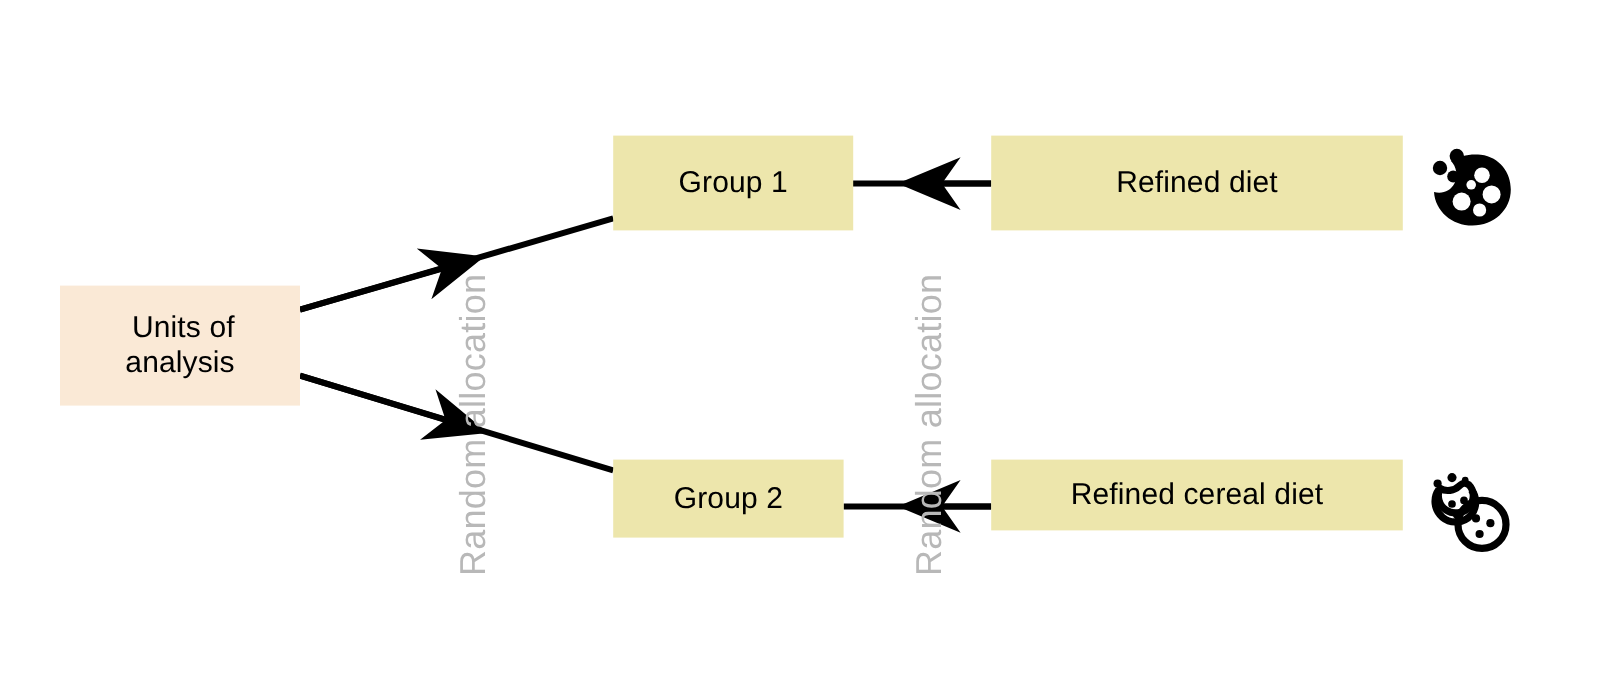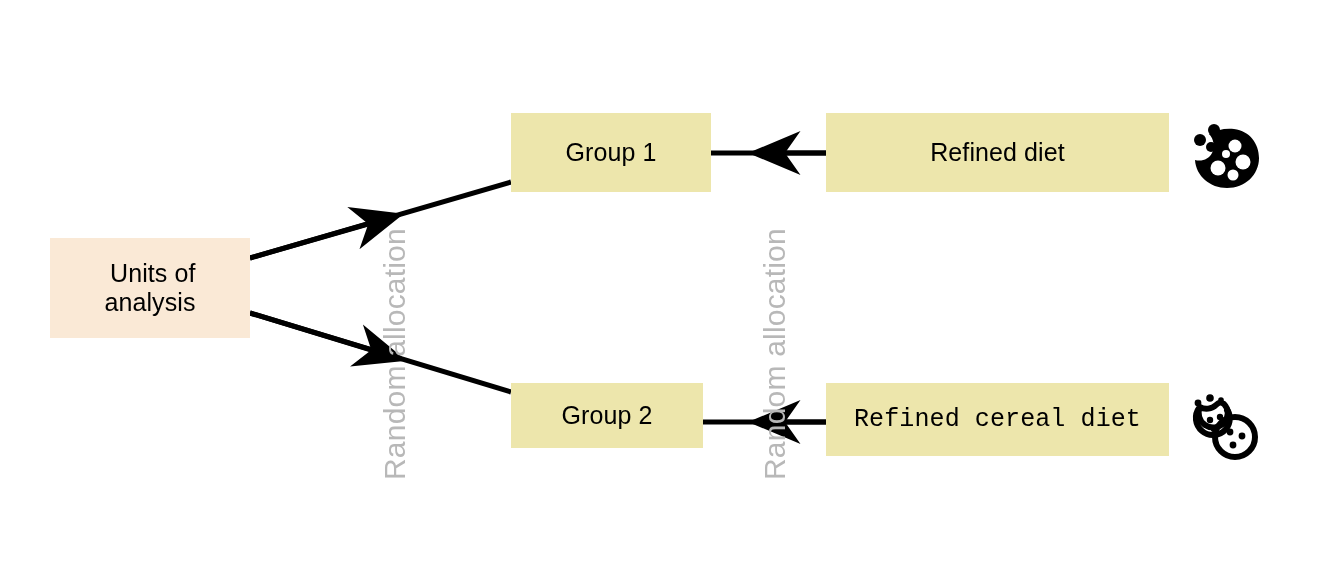--- a/index.html
+++ b/index.html
@@ -99,21 +99,21 @@
 
   <div class="node node-units" style="left:50px; top:238px; width:200px; height:100px;text-align:right;">Units of
 analysis</div>
 
   <div class="node node-yellow" style="left:511px; top:113px; width:200px; height:79px;">Group 1</div>
 
   <div class="node node-yellow" style="left:511px; top:383px; width:192px; height:65px;">Group 2</div>
 
   <div class="node node-yellow" style="left:826px; top:113px; width:343px; height:79px;">Refined diet</div>
 
-  <div class="node node-yellow" style="left:826px; top:383px; width:343px; height:73px;font-family:Liberation Mono, monospace;">Refined cereal diet</div>
+  <div class="node node-yellow" style="left:826px; top:383px; width:343px; height:59px;">Refined cereal diet</div>
 
   <div class="icon-wrap" style="left:1190px; top:122px; width:70px; height:70px;">
     <svg width="70" height="70" viewBox="0 0 70 70">
 
       <path d="M44,7 C60,9 69,22 69,36 C69,53 55,66 37,66
                C20,66 6,54 5,38
                C12,40 19,37 22,31
                C25,25 24,17 19,12
                C26,8 35,6 44,7 Z" fill="#000000"></path>
 

